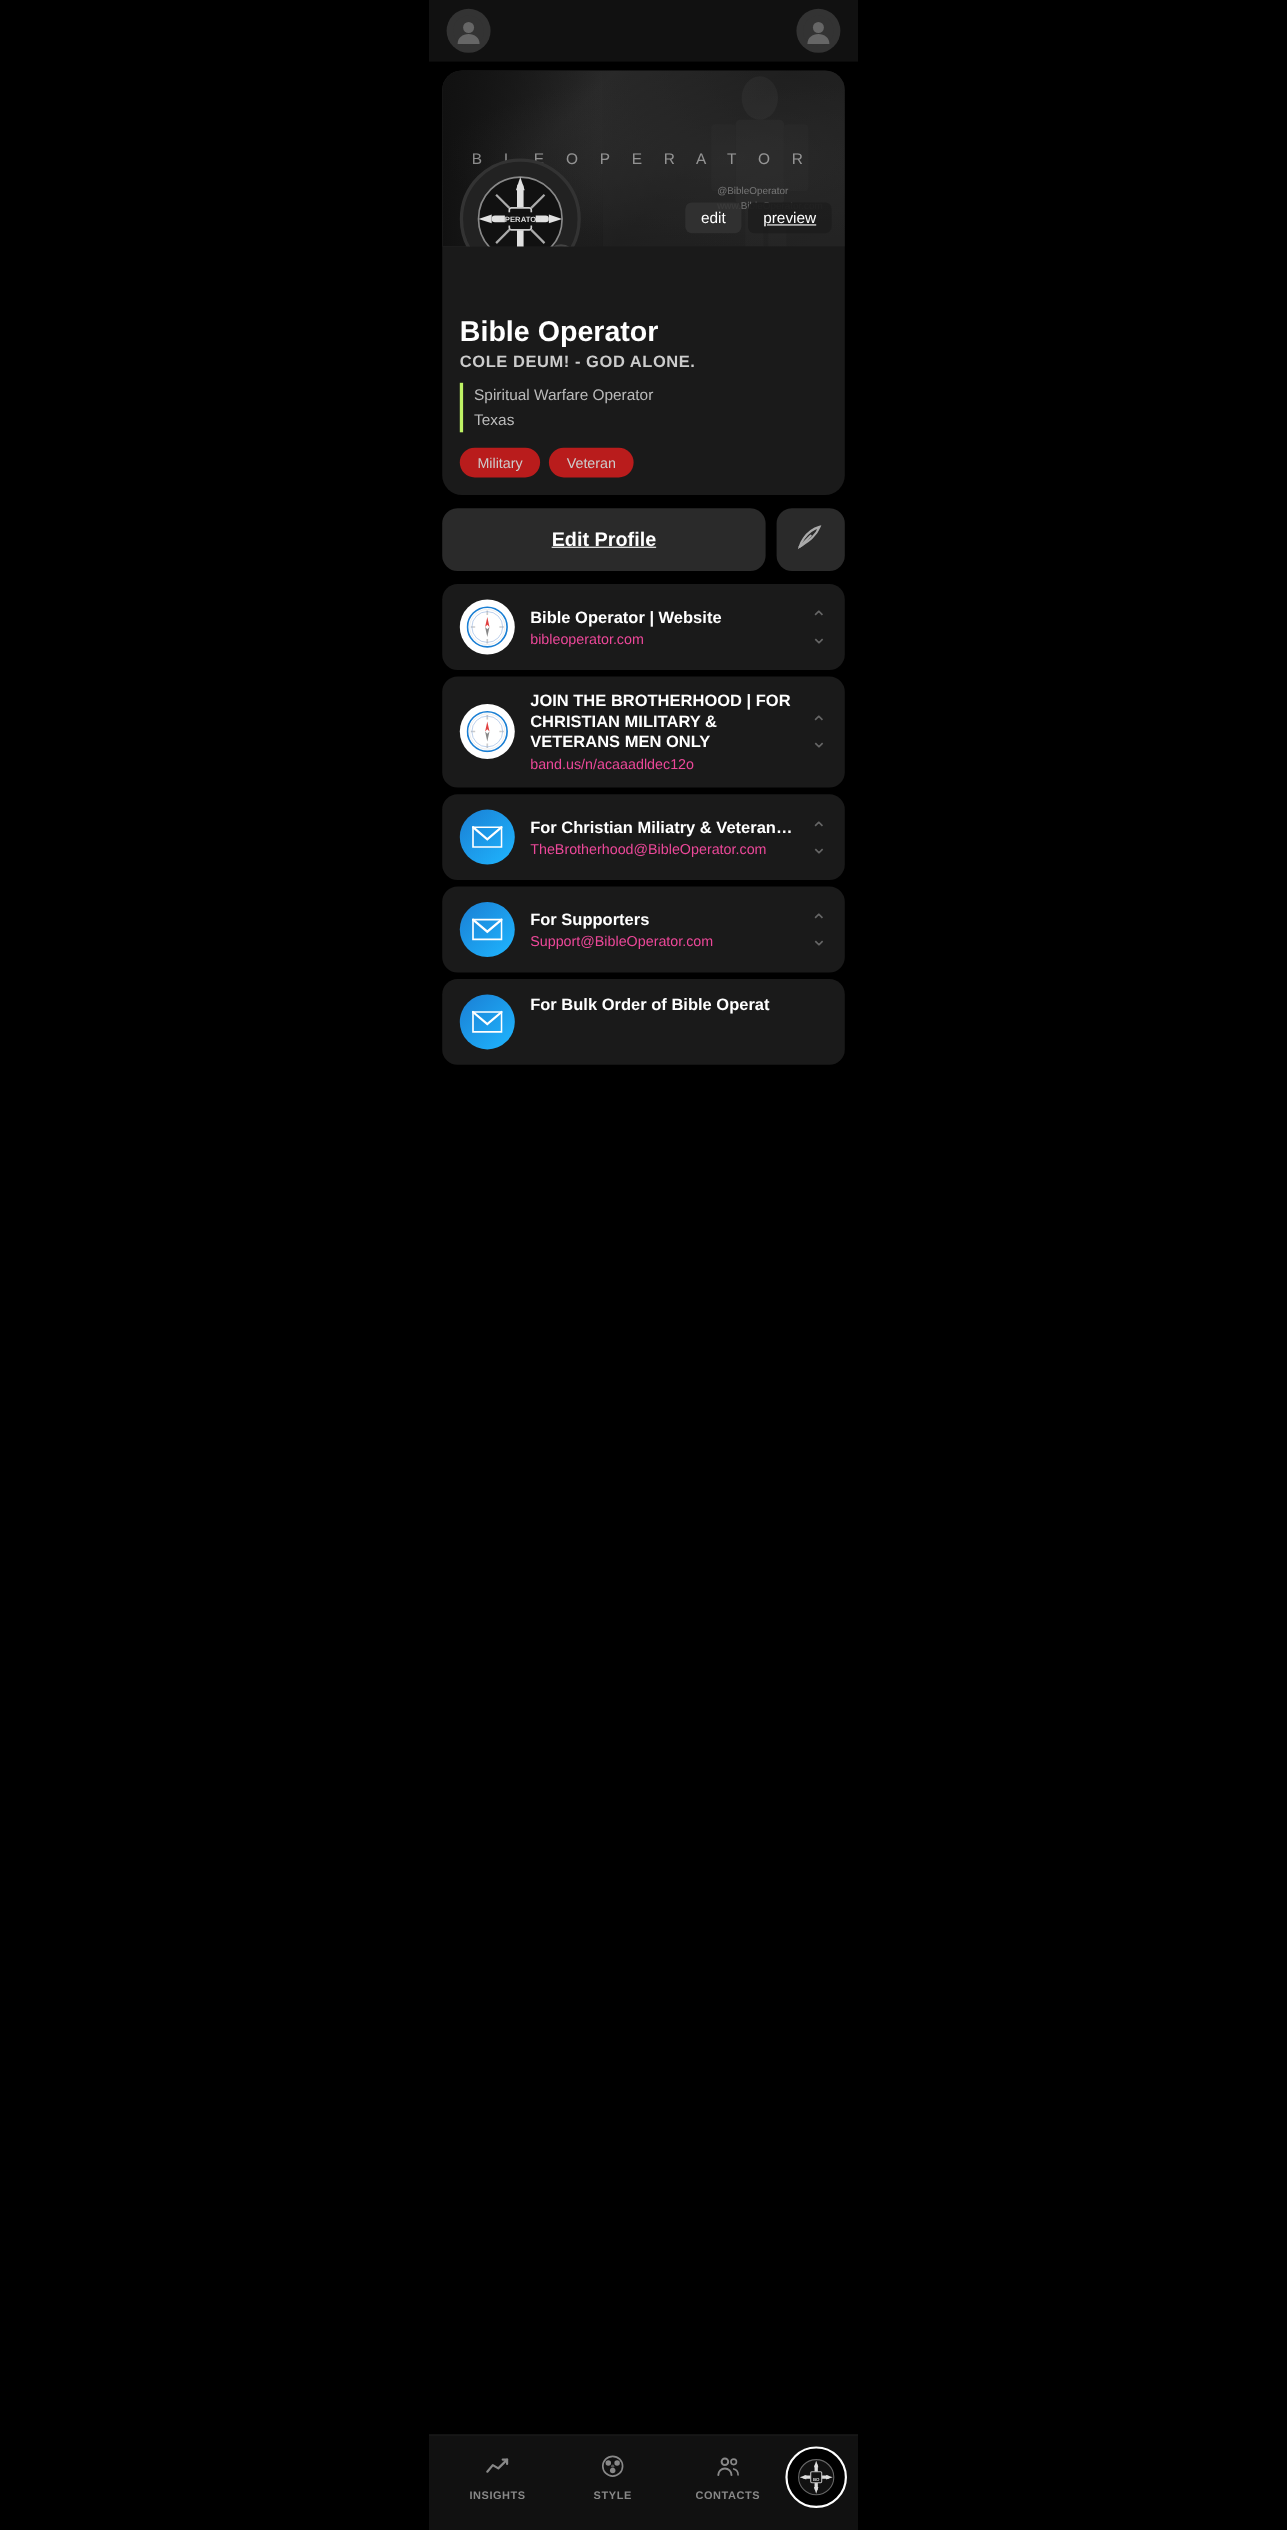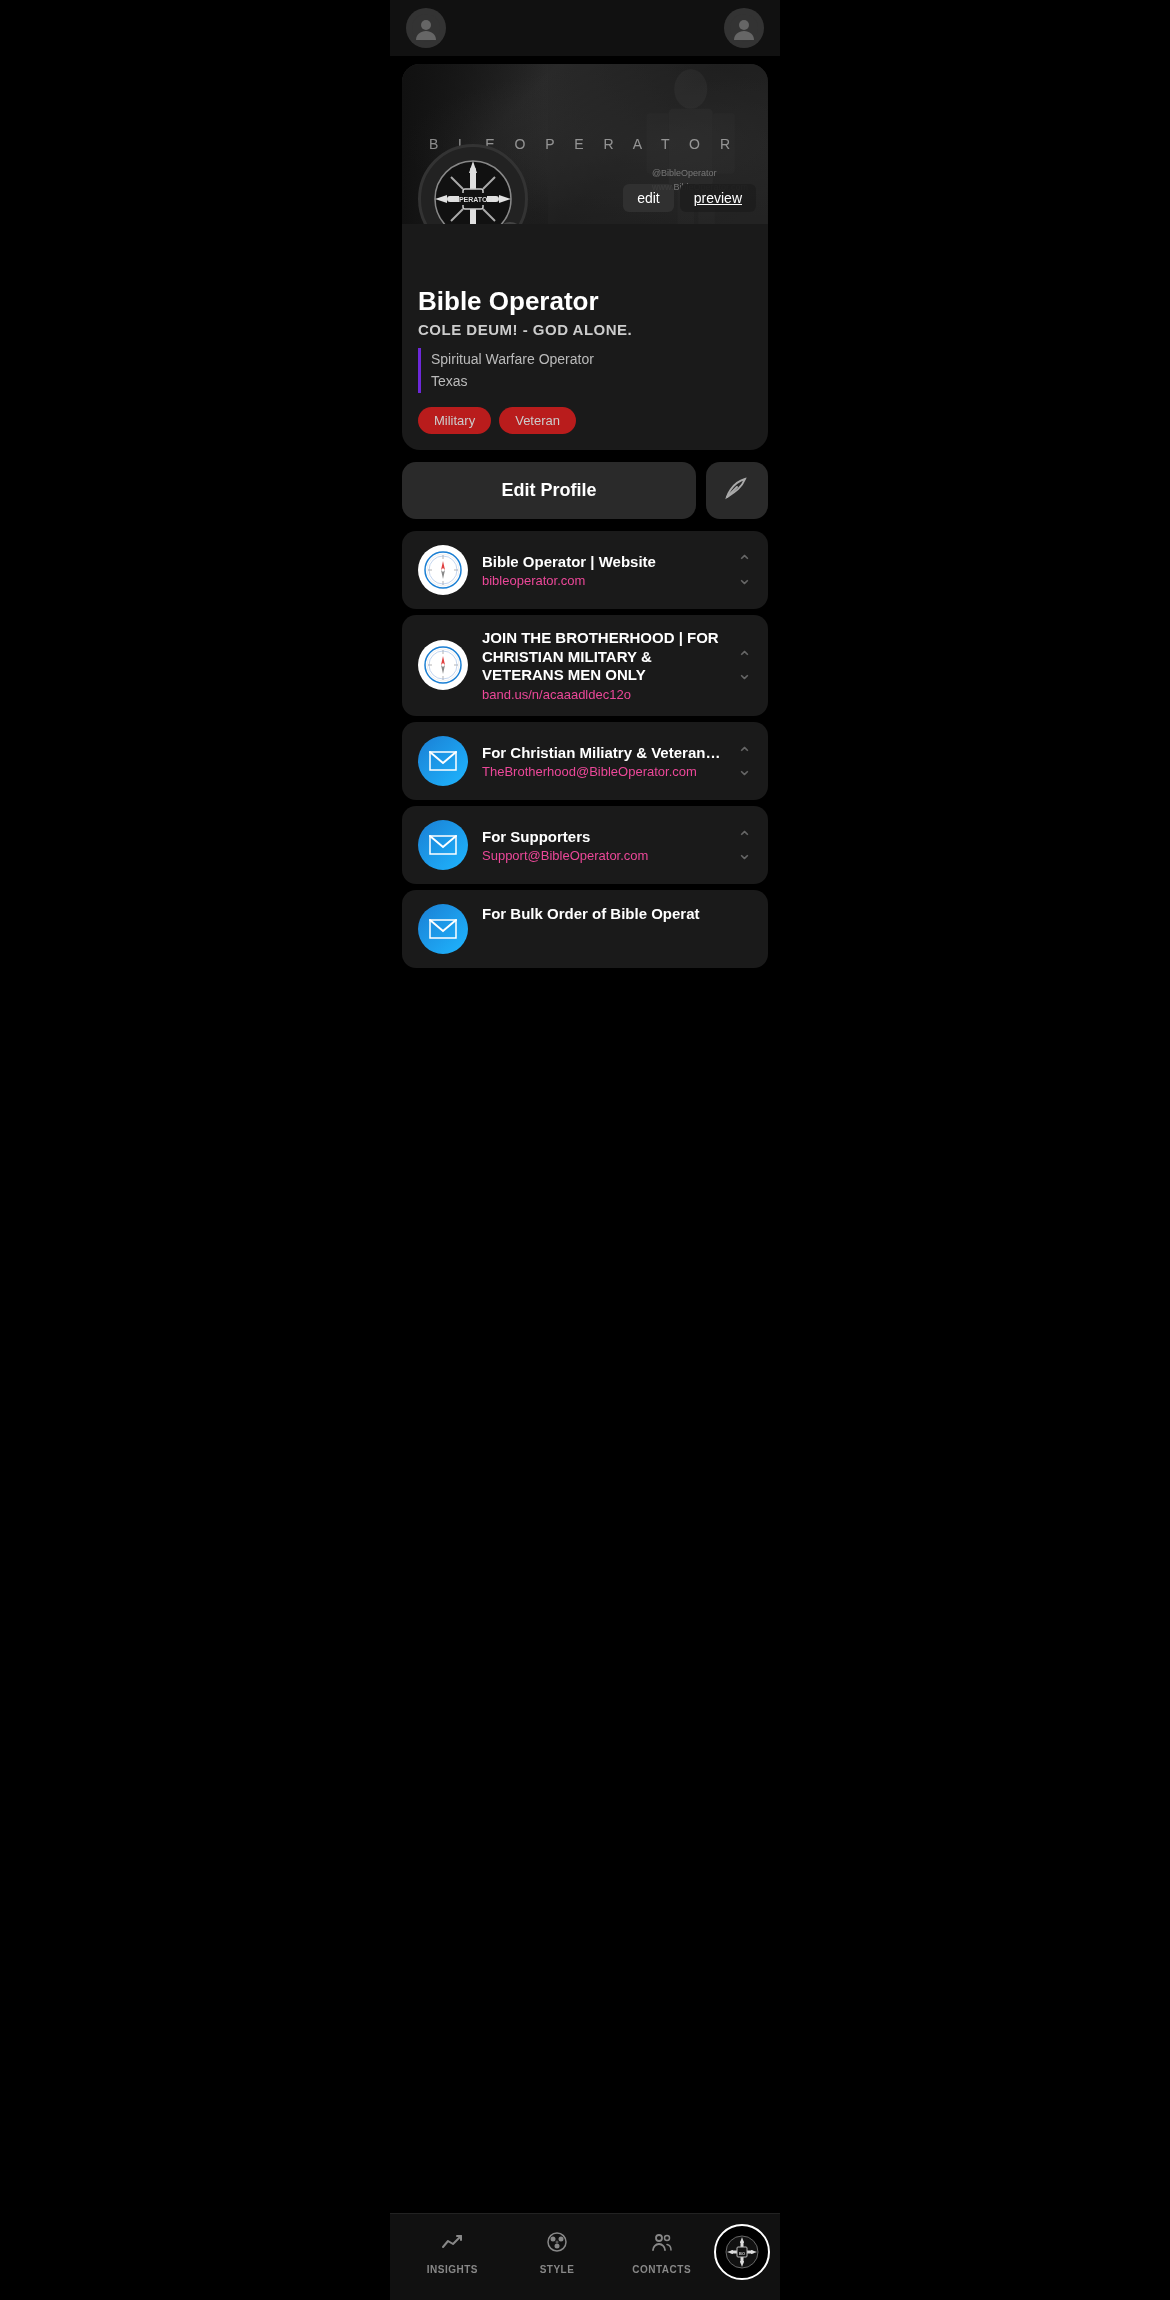--- a/index.html
+++ b/index.html
@@ -171,21 +171,21 @@
     .profile-tagline {
       font-size: 15px;
       font-weight: 600;
       color: #ccc;
       text-transform: uppercase;
       letter-spacing: 0.5px;
       margin-bottom: 10px;
     }
 
     .profile-bio {
-      border-left: 3px solid #6d28d9;
+      border-left: 3px solid #bef264;
       padding-left: 10px;
       margin-bottom: 14px;
     }
 
     .profile-bio-line {
       font-size: 14px;
       color: #bbb;
       line-height: 1.6;
     }
 
@@ -202,20 +202,21 @@
       font-size: 13px;
       color: #ccc;
     }
 
     
     .action-row {
       display: flex;
       gap: 10px;
       margin: 12px 12px;
       align-items: stretch;
+      text-decoration: underline;
     }
 
     .btn-edit-profile {
       flex: 1;
       background: #2a2a2a;
       color: #fff;
       border: none;
       border-radius: 14px;
       padding: 18px;
       font-size: 18px;

